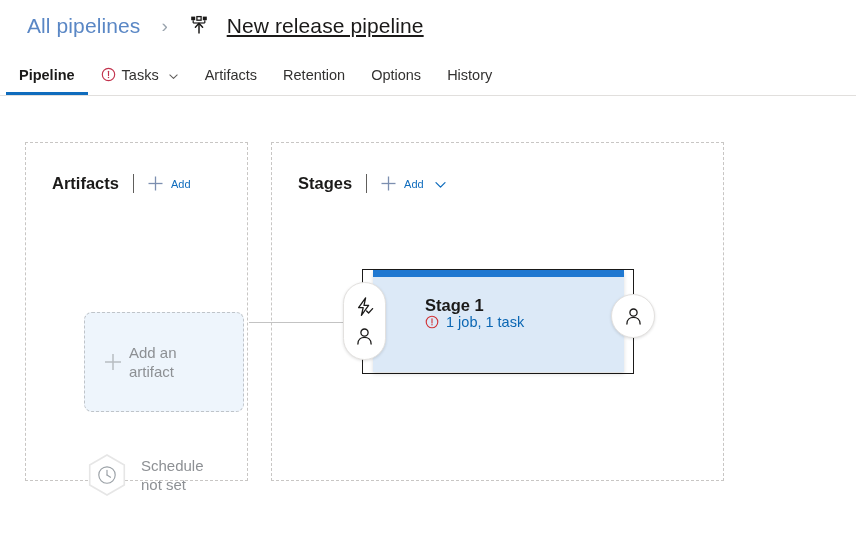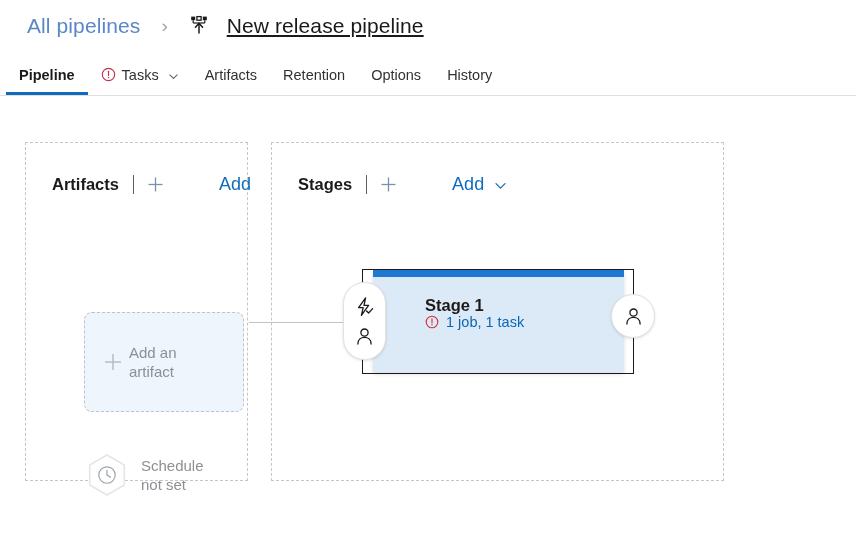--- a/index.html
+++ b/index.html
@@ -67,21 +67,21 @@
   #stages-panel    { left: 271px; top: 44px; width: 453px; height: 339px; }
 
   .panel-header {
     position: absolute; left: 26px; top: 31px;
     display: flex; align-items: center; gap: 0; white-space: nowrap;
   }
   .panel-title { font-size: 16.5px; font-weight: bold; color: #1b1a19; }
   .hdr-bar { width: 1px; height: 19px; background: #605e5c; margin: 0 13px 0 14px; }
   .add-btn { display: flex; align-items: center; gap: 7px; cursor: pointer; }
   .plus-ico { width: 17px; height: 17px; display:block; }
-  .add-label { font-size: 18px; color: #0f6cbd; margin-left: 48px; }
+  .add-label { font-size: 11px; color: #0f6cbd; }
   .hdr-chev { margin-left: 10px; width: 13px; height: 13px; display:block; }
 
   
   #add-artifact {
     position: absolute; left: 58px; top: 169px; width: 160px; height: 100px;
     background: #eef5fc;
     border: 1px dashed #bfc4c9;
     border-radius: 8px;
     display: flex; align-items: center; gap: 6px;
     padding-left: 18px;

